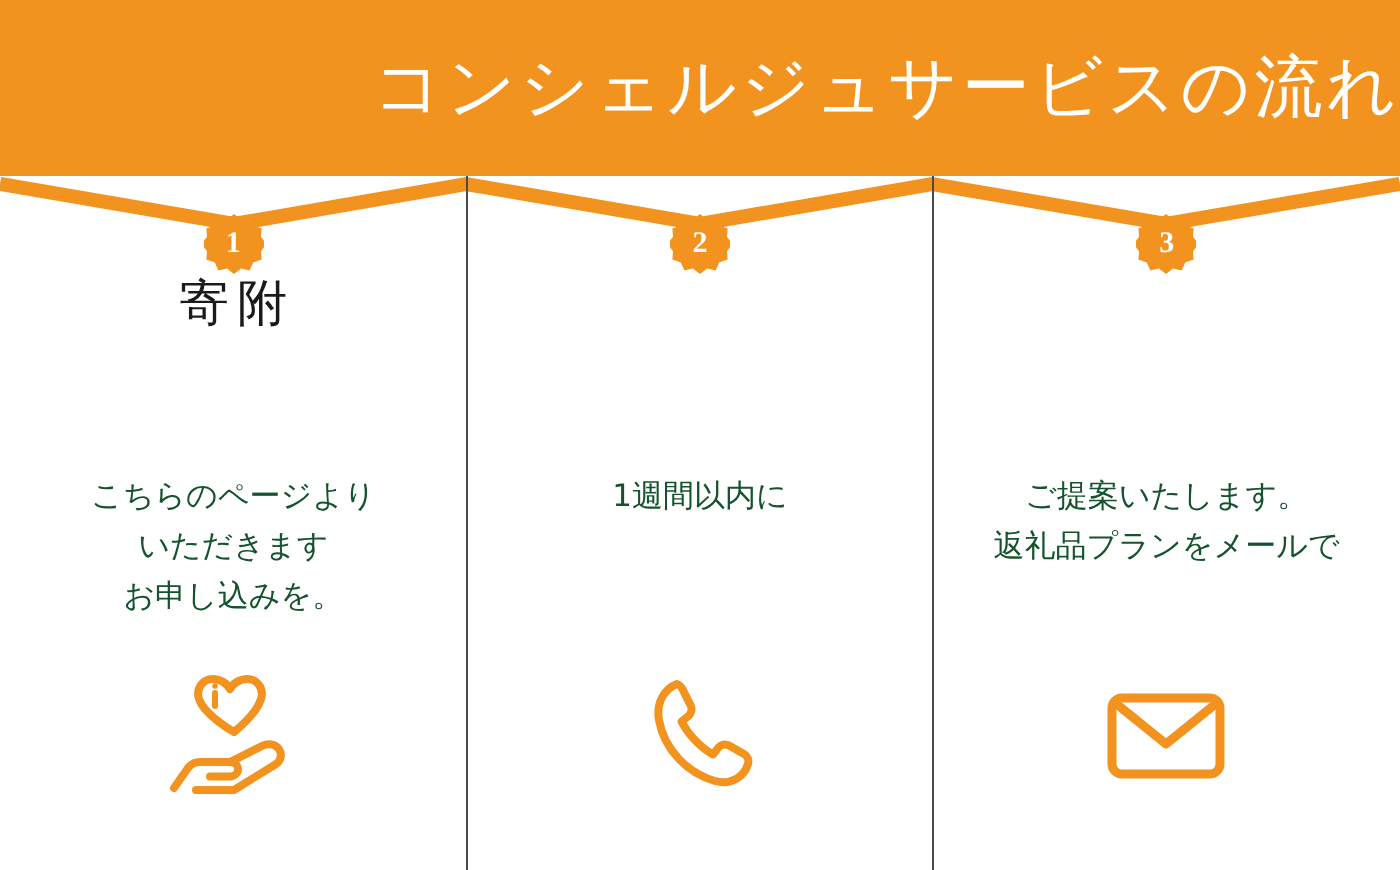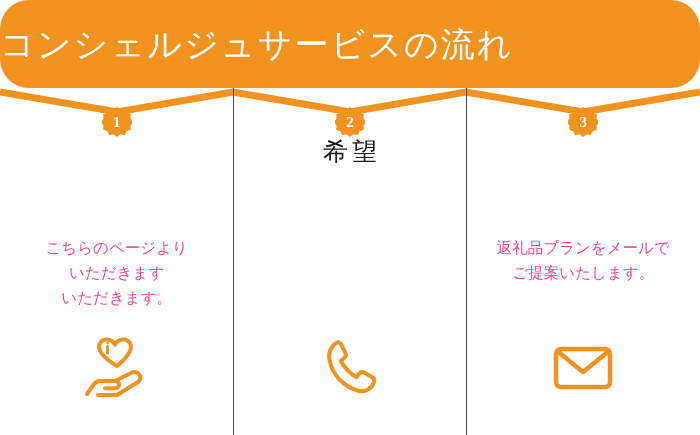--- a/index.html
+++ b/index.html
@@ -23,22 +23,21 @@
   
   .header-band {
     position: absolute;
     left: 0;
     top: 0;
     width: 700px;
     height: 88px;
     background: #f2931f;
     display: flex;
     align-items: center;
-    justify-content: flex-start;
-    border-radius: 29px;
+    justify-content: flex-end;
   }
   .header-title {
     color: #ffffff;
     font-size: 34px;
     letter-spacing: 2px;
     font-weight: 400;
     line-height: 1;
     white-space: nowrap;
     font-family: "DejaVu Sans", "Liberation Sans", sans-serif;
   }
@@ -127,21 +126,21 @@
     z-index: 2;
   }
 
   
   .body-text {
     position: absolute;
     top: 148px;
     left: 0;
     width: 100%;
     text-align: center;
-    color: #ec4899;
+    color: #14532d;
     font-size: 15.5px;
     line-height: 1.6;
     font-family: "DejaVu Sans", "Liberation Sans", sans-serif;
     z-index: 5;
   }
   .body-text .line { display: block; white-space: nowrap; }
 
   
   .icon-wrap {
     position: absolute;
@@ -173,24 +172,25 @@
 
     <div class="column">
       <div class="badge-wrap">
         <div class="badge">
           <svg width="30" height="30" viewBox="0 0 100 100">
             <polygon fill="#f2931f" points="50,0 62,9 76,6 82,19 96,24 95,38 104,50 95,62 96,76 82,81 76,94 62,91 50,100 38,91 24,94 18,81 4,76 5,62 -4,50 5,38 4,24 18,19 24,6 38,9"></polygon>
           </svg>
           <div class="badge-num">1</div>
         </div>
       </div>
+      <div class="step-label">寄附</div>
       <div class="body-text">
         <span class="line">こちらのページより</span>
         <span class="line">いただきます</span>
-        <span class="line">いただきます。</span>
+        <span class="line">お申し込みを。</span>
       </div>
       <div class="icon-wrap">
         <svg width="66" height="62" viewBox="0 0 66 62">
           <g fill="none" stroke="#f2931f" stroke-width="4" stroke-linejoin="round" stroke-linecap="round">
 
             <path d="M33 30 C33 30 18 21.5 15.5 13.5 C13.8 8 17.6 3.5 22.3 3.5 C26.2 3.5 29.6 5.8 31 8.6 C32.4 5.8 35.8 3.5 39.7 3.5 C44.4 3.5 48.2 8 46.5 13.5 C44 21.5 33 30 33 30 Z"></path>
 
             <path d="M23.5 10.5 L23.5 17" stroke-width="3"></path>
             <circle cx="23.5" cy="7" r="1.4" fill="#f2931f" stroke="none"></circle>
 
@@ -203,42 +203,42 @@
 
     <div class="column">
       <div class="badge-wrap">
         <div class="badge">
           <svg width="30" height="30" viewBox="0 0 100 100">
             <polygon fill="#f2931f" points="50,0 62,9 76,6 82,19 96,24 95,38 104,50 95,62 96,76 82,81 76,94 62,91 50,100 38,91 24,94 18,81 4,76 5,62 -4,50 5,38 4,24 18,19 24,6 38,9"></polygon>
           </svg>
           <div class="badge-num">2</div>
         </div>
       </div>
-      <div class="step-label">希望</div>
       <div class="body-text">
+        <span class="line">1週間以内に</span>
       </div>
       <div class="icon-wrap">
         <svg width="56" height="58" viewBox="0 0 56 58">
           <path d="M16.5 4 C10 6.5 6 13.5 7.5 22 C10 36.5 21.5 48.5 35.5 52.5 C43.5 54.8 50 50.5 52 44 C52.6 42 51.8 40 50 39 L42.5 34.8 C40.7 33.8 38.5 34.2 37.2 35.8 L34.5 39.2 C28.5 36 21.8 29 18.8 22.8 L22.2 20 C23.8 18.6 24.2 16.3 23.2 14.4 L19.2 6.5 C18.2 4.6 18.4 4.9 16.5 4 Z" fill="none" stroke="#f2931f" stroke-width="4" stroke-linejoin="round" stroke-linecap="round"></path>
         </svg>
       </div>
     </div>
 
     <div class="column">
       <div class="badge-wrap">
         <div class="badge">
           <svg width="30" height="30" viewBox="0 0 100 100">
             <polygon fill="#f2931f" points="50,0 62,9 76,6 82,19 96,24 95,38 104,50 95,62 96,76 82,81 76,94 62,91 50,100 38,91 24,94 18,81 4,76 5,62 -4,50 5,38 4,24 18,19 24,6 38,9"></polygon>
           </svg>
           <div class="badge-num">3</div>
         </div>
       </div>
       <div class="body-text">
+        <span class="line">ご提案いたします。</span>
         <span class="line">返礼品プランをメールで</span>
-        <span class="line">ご提案いたします。</span>
       </div>
       <div class="icon-wrap">
         <svg width="62" height="48" viewBox="0 0 62 48">
           <g fill="none" stroke="#f2931f" stroke-width="4.5" stroke-linejoin="round" stroke-linecap="round">
             <rect x="4" y="6" width="54" height="38" rx="5" ry="5"></rect>
             <path d="M7.5 10 L31 29 L54.5 10"></path>
           </g>
         </svg>
       </div>
     </div>

